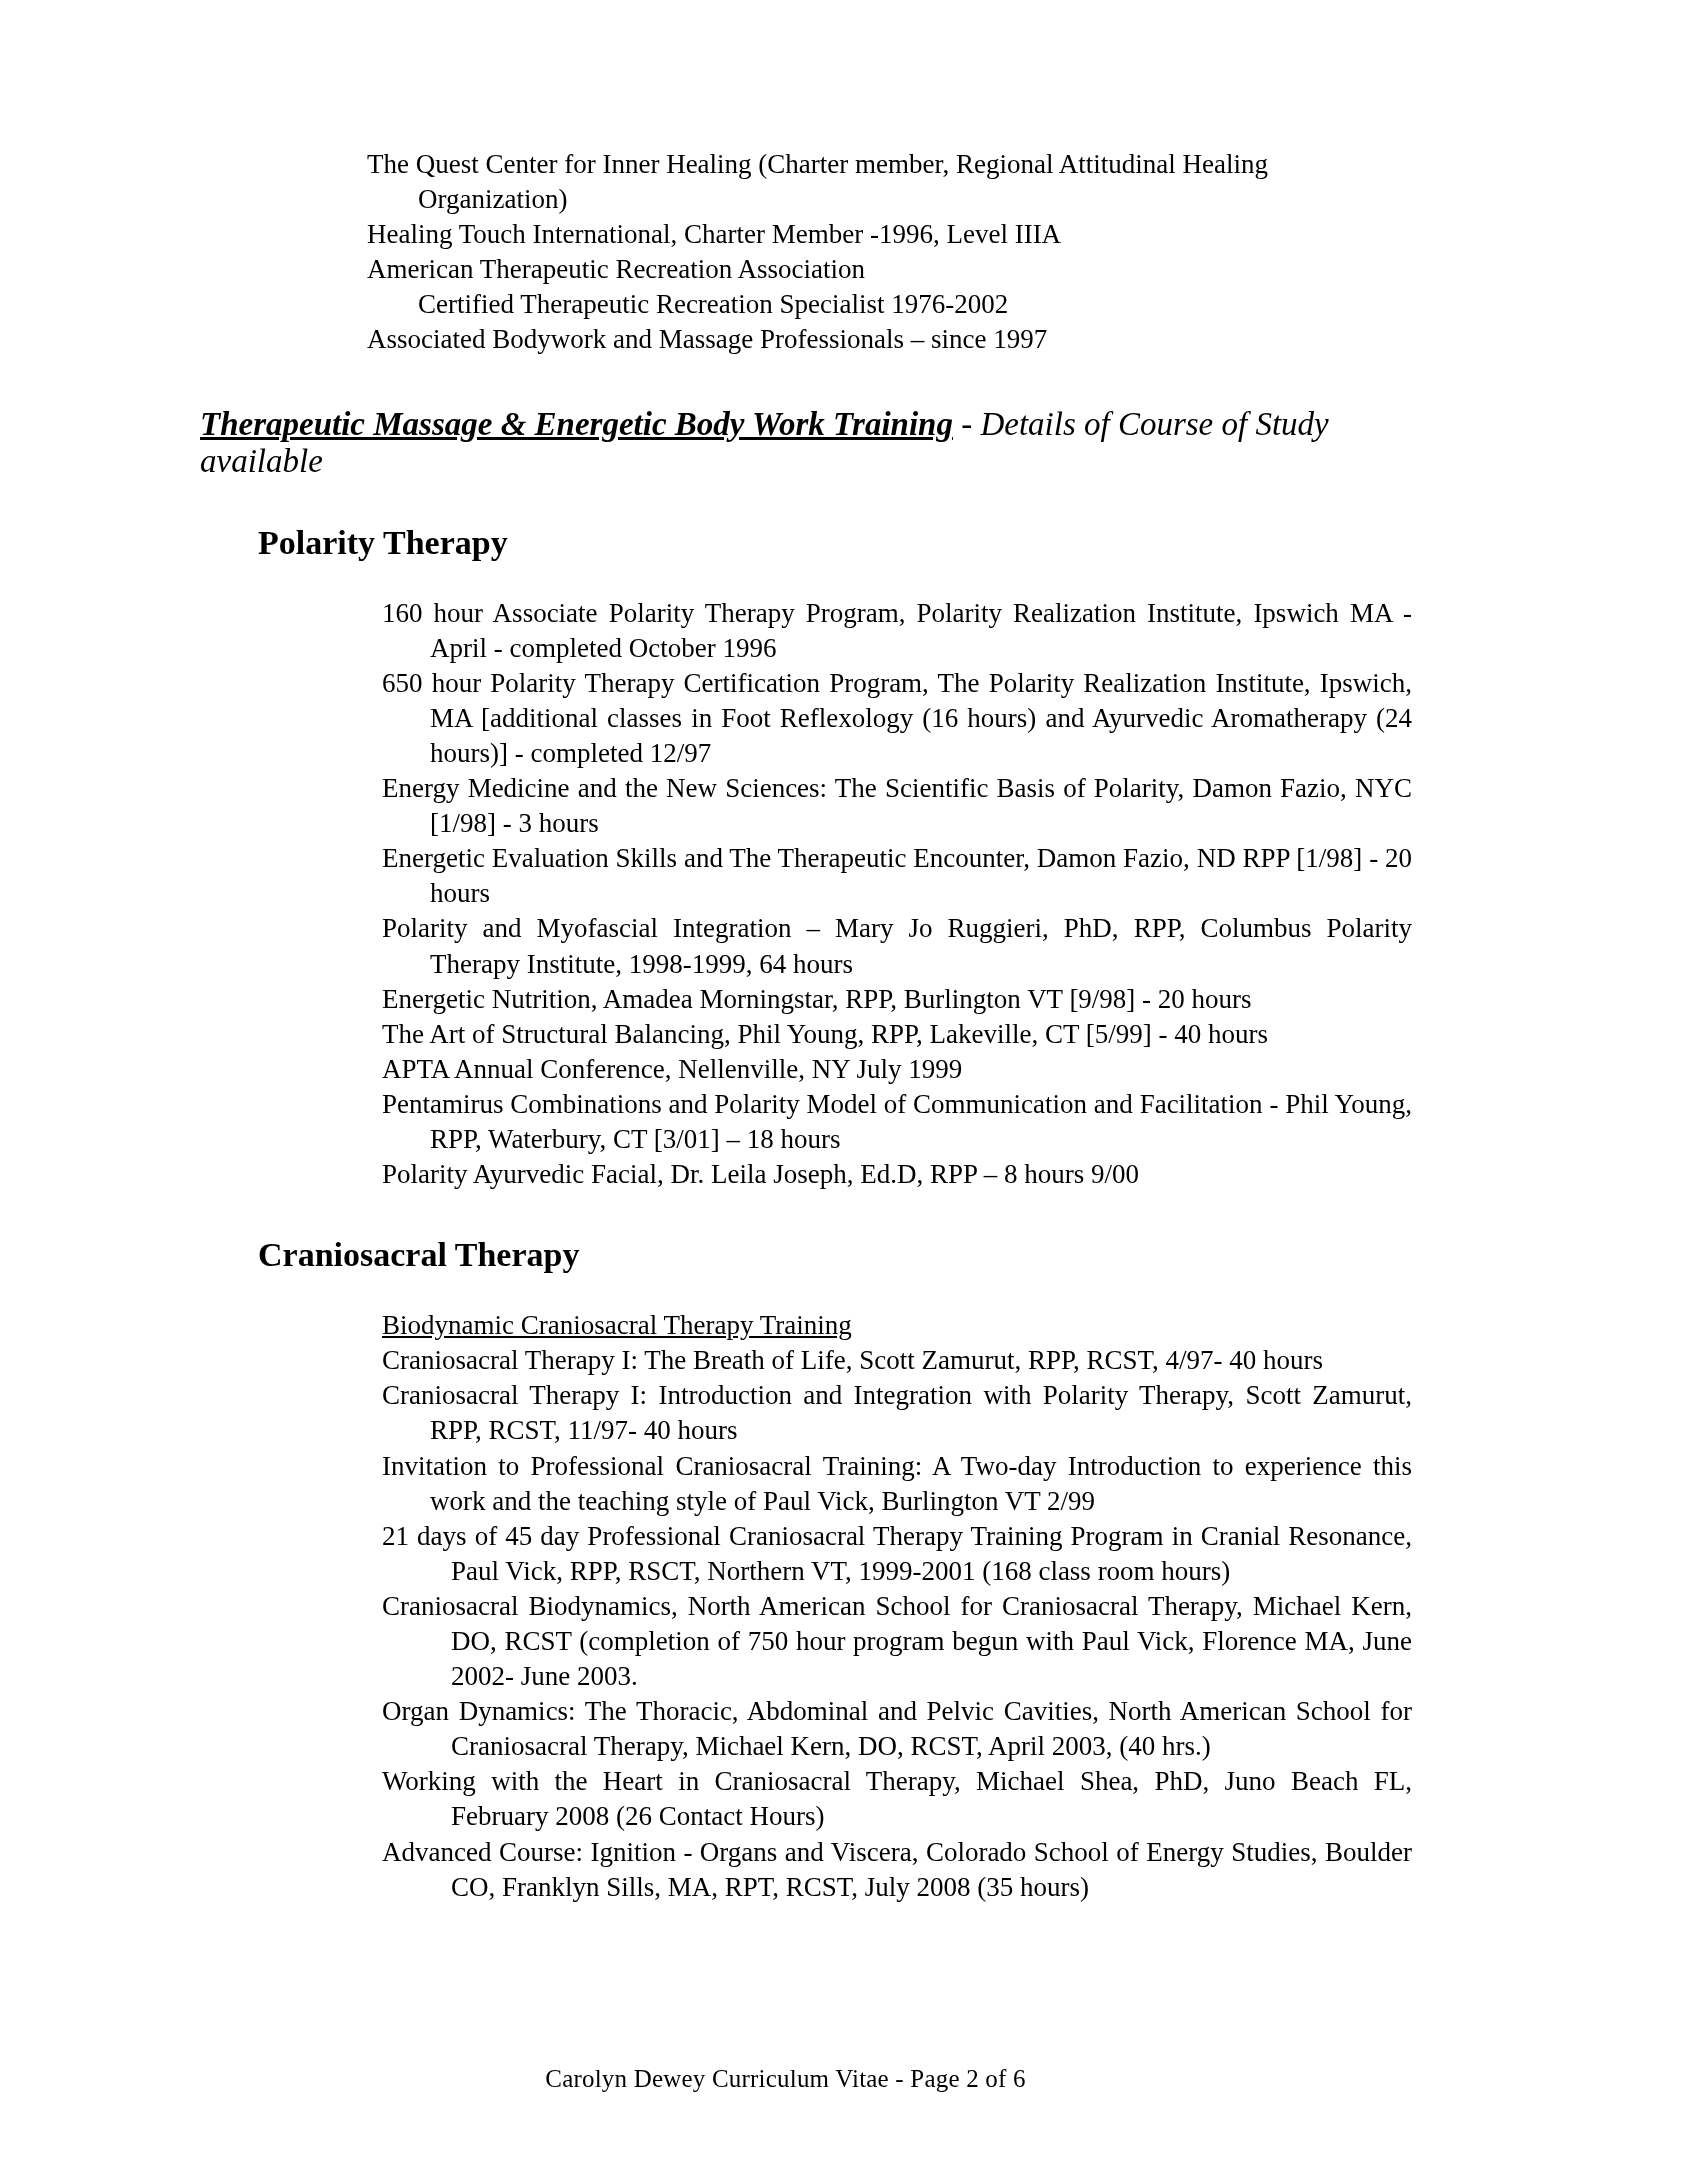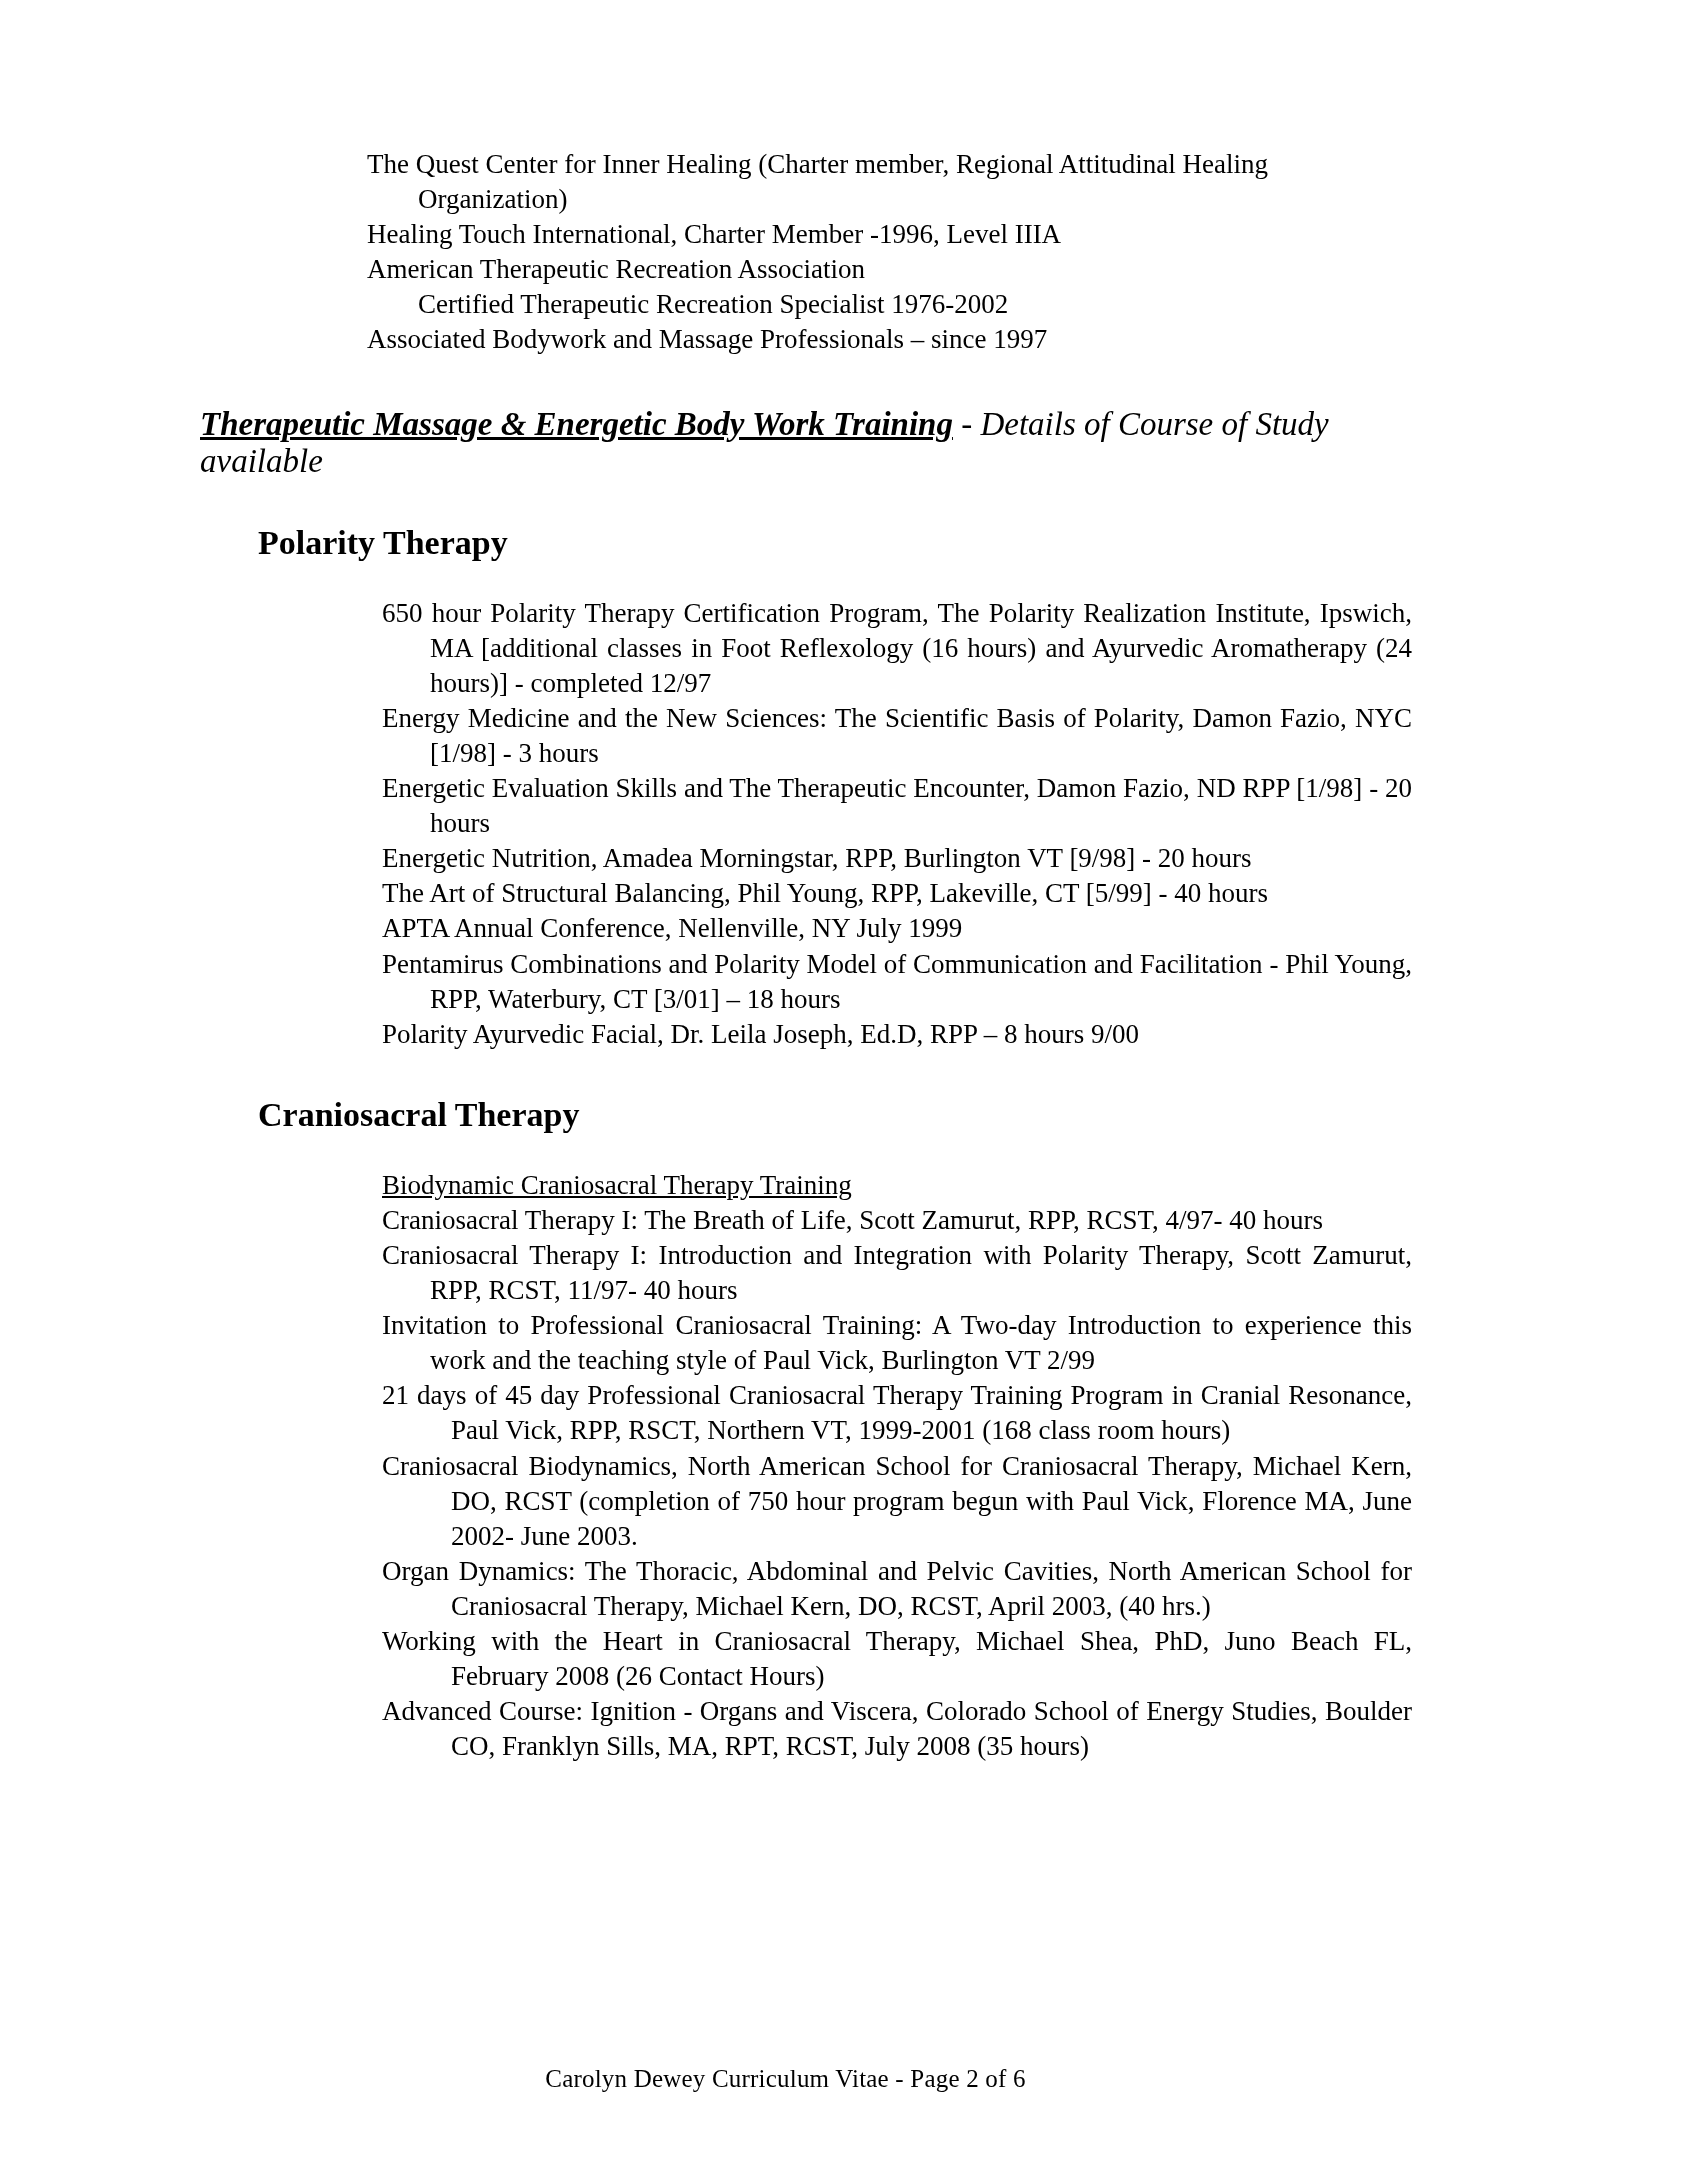--- a/index.html
+++ b/index.html
@@ -108,23 +108,25 @@
     <div class="entry nohang left">Associated Bodywork and Massage Professionals – since 1997</div>
   </div>
 
   <div class="section-heading">
     <span class="underlined">Therapeutic Massage &amp; Energetic Body Work Training</span><span class="plain"> - Details of Course of Study available</span>
   </div>
 
   <div class="sub-heading">Polarity Therapy</div>
 
   <div class="course-list">
+    <div class="entry">160 hour Associate Polarity Therapy Program, Polarity Realization Institute, Ipswich MA - April - completed October 1996</div>
     <div class="entry">650 hour Polarity Therapy Certification Program, The Polarity Realization Institute, Ipswich, MA [additional classes in Foot Reflexology (16 hours) and Ayurvedic Aromatherapy (24 hours)] - completed 12/97</div>
     <div class="entry">Energy Medicine and the New Sciences: The Scientific Basis of Polarity, Damon Fazio,  NYC  [1/98] - 3 hours</div>
     <div class="entry">Energetic Evaluation Skills and The Therapeutic Encounter, Damon Fazio, ND RPP [1/98] - 20 hours</div>
+    <div class="entry">Polarity and Myofascial Integration – Mary Jo Ruggieri, PhD, RPP, Columbus Polarity Therapy Institute, 1998-1999, 64 hours</div>
     <div class="entry left">Energetic Nutrition, Amadea Morningstar, RPP, Burlington VT [9/98] - 20 hours</div>
     <div class="entry left">The Art of Structural Balancing, Phil Young, RPP, Lakeville, CT [5/99] - 40 hours</div>
     <div class="entry left">APTA Annual Conference, Nellenville, NY July 1999</div>
     <div class="entry">Pentamirus Combinations and Polarity Model of Communication and Facilitation  - Phil Young, RPP, Waterbury, CT [3/01] – 18 hours</div>
     <div class="entry left">Polarity Ayurvedic Facial, Dr. Leila Joseph, Ed.D, RPP – 8 hours 9/00</div>
   </div>
 
   <div class="sub-heading">Craniosacral Therapy</div>
 
   <div class="course-list">

